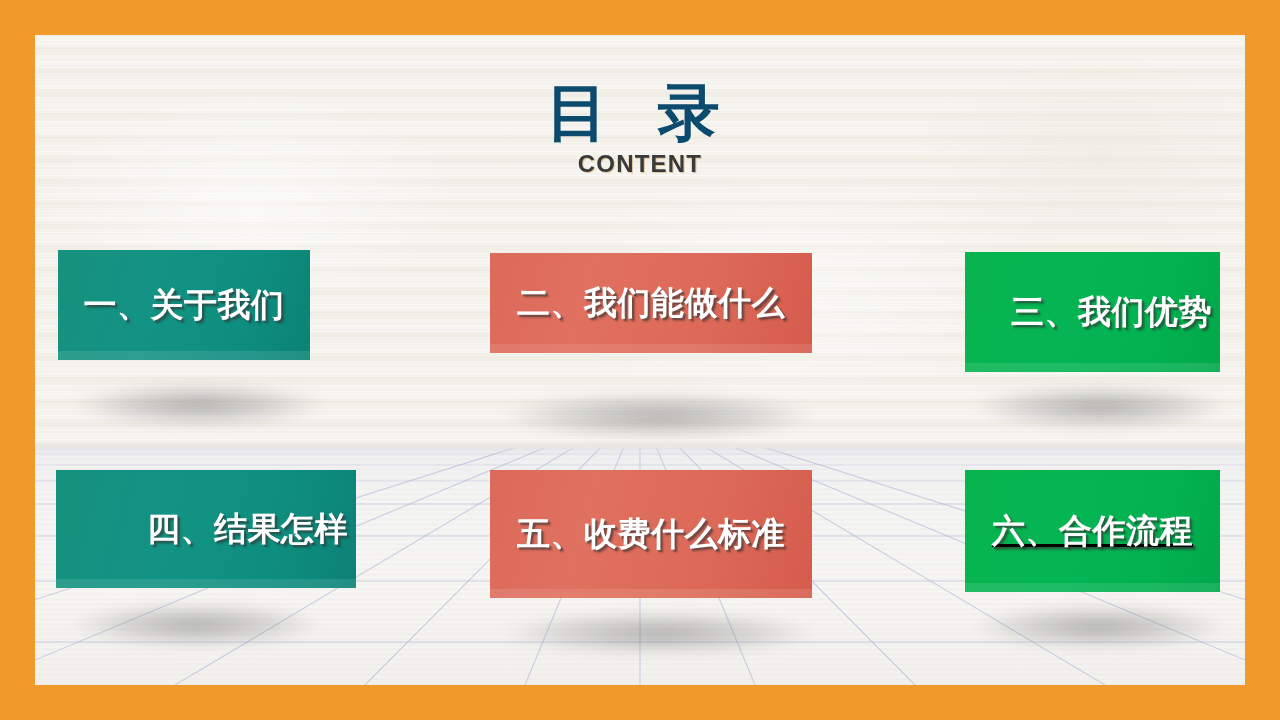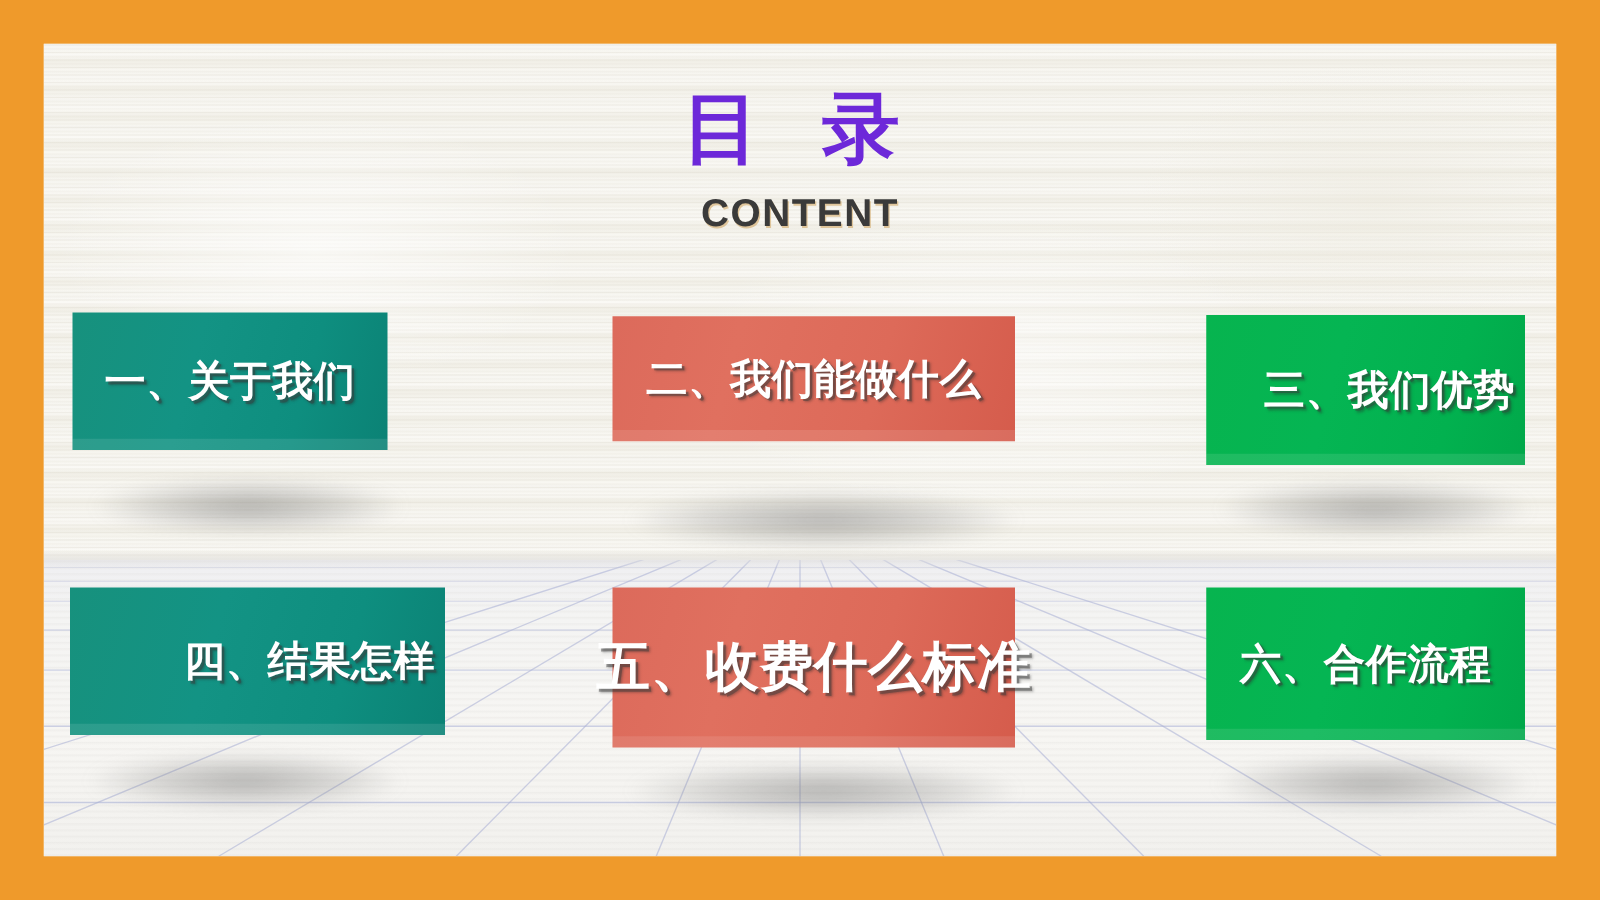--- a/index.html
+++ b/index.html
@@ -113,34 +113,34 @@
   .heading {
     position: absolute;
     left: 0;
     top: 0;
     width: 100%;
     text-align: center;
     pointer-events: none;
   }
 
   .title-cn {
-    margin: 13px;
-    padding-top: 20px;
+    margin: 0;
+    padding-top: 43px;
     font-size: 62px;
     line-height: 1.12;
     font-weight: bold;
     letter-spacing: 14px;
-    color: #6d28d9;
+    color: #0c4a6e;
     font-family: "DejaVu Sans", "Liberation Sans", sans-serif;
   }
 
   .title-en {
     margin: 0;
     padding-top: 4px;
-    font-size: 31px;
+    font-size: 24px;
     line-height: 1.1;
     font-weight: bold;
     letter-spacing: 1.2px;
     color: #3A3A3A;
     text-shadow: 1px 1px 0 rgba(205,160,90,0.55);
     font-family: "Liberation Sans", sans-serif;
   }
 
   
   .box {
@@ -258,22 +258,22 @@
       <span class="box-label" style="font-size:33px; letter-spacing:0.5px;">三、我们优势</span>
     </div>
 
     <div class="box-shadow-plate" style="left:36px; top:568px; width:250px; height:44px;"></div>
     <div class="box box-teal" style="left:21px; top:435px; width:300px; height:118px;justify-content:flex-end;">
       <span class="box-label" style="font-size:33px; letter-spacing:0.5px;">四、结果怎样</span>
     </div>
 
     <div class="box-shadow-plate" style="left:468px; top:576px; width:312px; height:44px;"></div>
     <div class="box box-salmon" style="left:455px; top:435px; width:322px; height:128px;">
-      <span class="box-label" style="font-size:43px; letter-spacing:0.5px;">五、收费什么标准</span>
+      <span class="box-label" style="font-size:33px; letter-spacing:0.5px;">五、收费什么标准</span>
     </div>
 
     <div class="box-shadow-plate" style="left:938px; top:570px; width:252px; height:44px;"></div>
-    <div class="box box-green" style="left:930px; top:435px; width:255px; height:122px;">
+    <div class="box box-green" style="left:930px; top:435px; width:255px; height:122px;text-decoration:underline;">
       <span class="box-label" style="font-size:33px; letter-spacing:0.5px;">六、合作流程</span>
     </div>
 
   </div>
 </div>
 
 </body></html>

